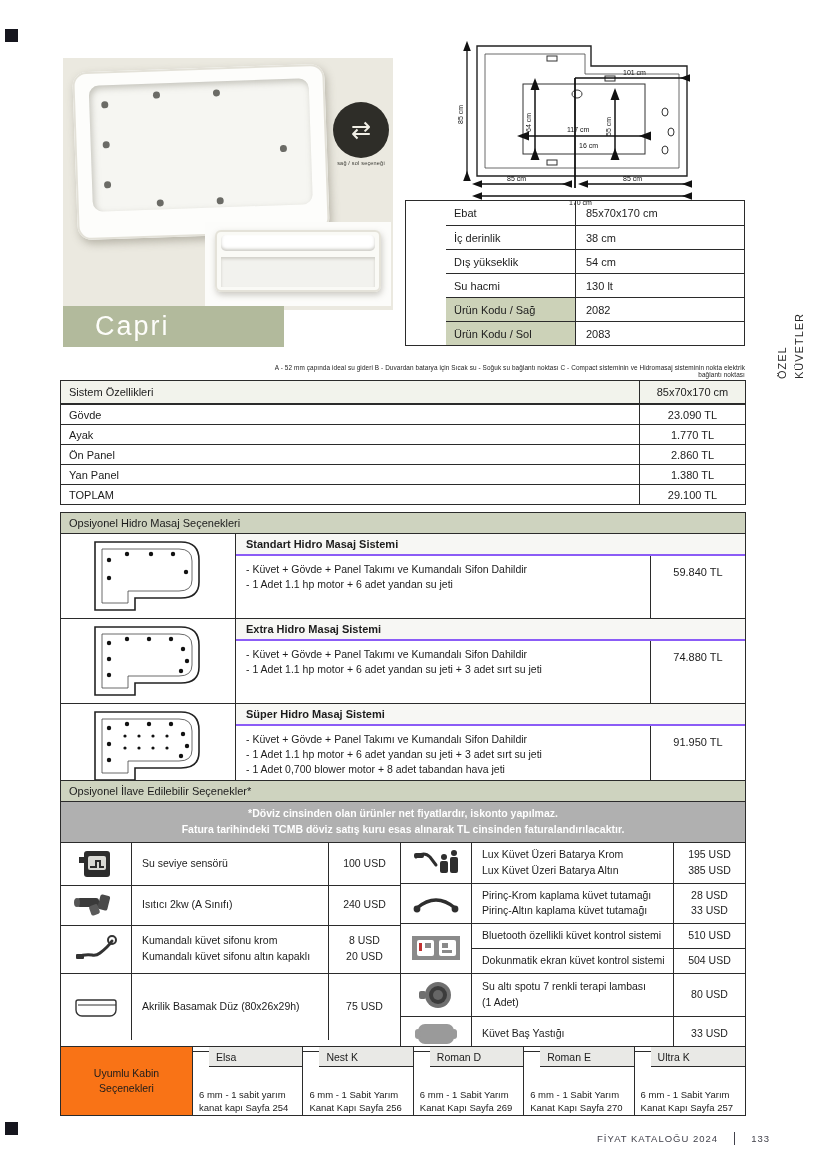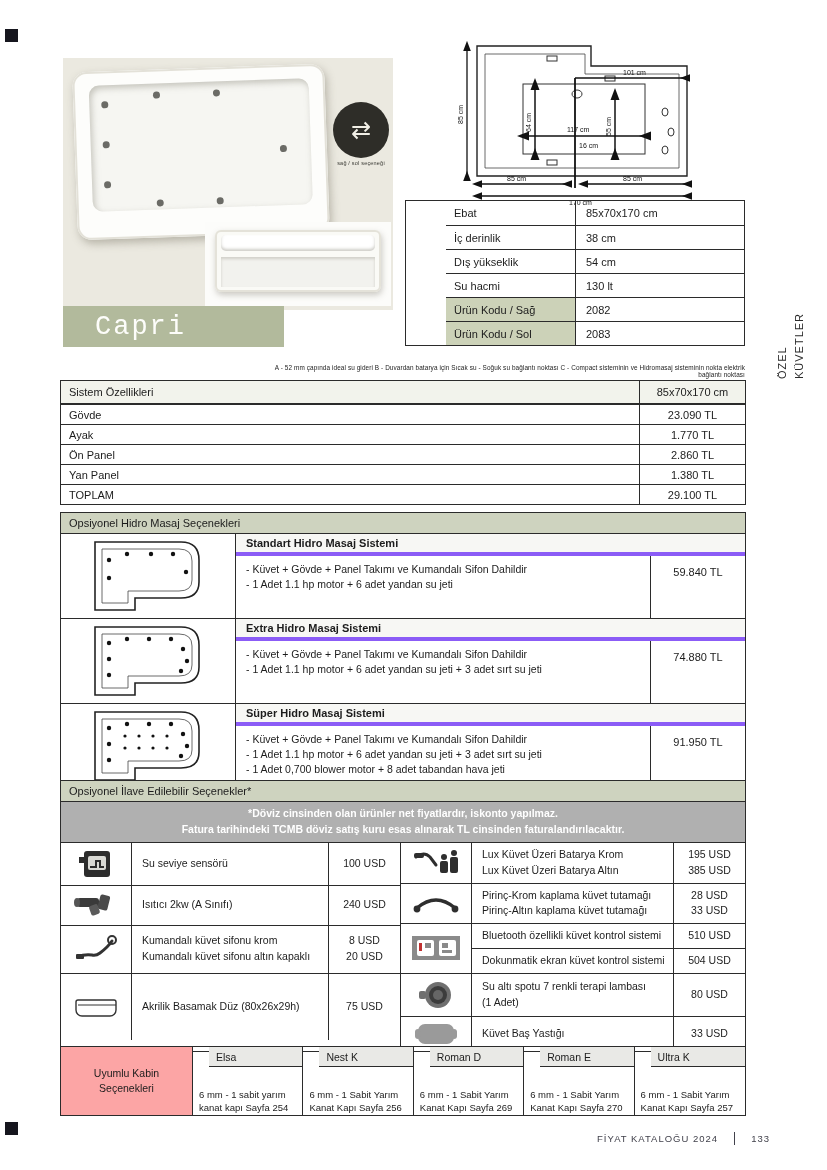--- a/index.html
+++ b/index.html
@@ -27,21 +27,21 @@
   .tub-front .panel { position:absolute; left:6px; bottom:5px; right:6px; height:30px; background:#f2f2ee;
              box-shadow:inset 0 2px 3px rgba(160,158,145,.4); }
   .side-badge { position:absolute; right:4px; top:44px; width:56px; height:56px; border-radius:50%;
              background:#2e2d28; display:flex; align-items:center; justify-content:center;
              color:#f1efe6; font-size:24px; }
   .side-badge-caption { position:absolute; right:0px; top:102px; width:64px; text-align:center;
              font-size:5.5px; color:#3a3a34; letter-spacing:.2px; }
 
   .capri-banner { position:absolute; left:63px; top:306px; width:221px; height:41px; background:#b2ba9c;
              display:flex; align-items:center; }
-  .capri-banner span { color:#fdfdfa; font-size:27px; letter-spacing:2px; padding-left:32px; font-weight:400;font-family:Liberation Mono, monospace; }
+  .capri-banner span { color:#fdfdfa; font-size:27px; letter-spacing:2px; padding-left:32px; font-weight:400; }
 
   
   .drawing { position:absolute; left:455px; top:36px; width:246px; height:170px; }
   .drawing svg text { font-family:"Liberation Sans",sans-serif; font-size:7px; fill:#111; }
 
   
   .spec-table { position:absolute; left:405px; top:200px; width:340px; border:1px solid #2b2b2b;padding-left:40px; }
   .spec-row { display:grid; grid-template-columns:130px 1fr; height:24px; border-top:1px solid #2b2b2b; }
   .spec-row:first-child { border-top:none; }
   .spec-row .lab { border-right:1px solid #2b2b2b; padding-left:8px; display:flex; align-items:center;
@@ -64,21 +64,21 @@
   
   .section-bar { height:22px; background:#ced3bf; border:1px solid #2b2b2b; display:flex; align-items:center;
              padding-left:8px; font-size:11px; }
 
   
   .hydro-section { position:absolute; left:60px; top:512px; width:686px; }
   .hydro-body { border:1px solid #2b2b2b; border-top:none; }
   .hydro-item { display:grid; grid-template-columns:175px 1fr 95px; grid-template-rows:22px 1fr; border-top:1px solid #2b2b2b; }
   .hydro-item:first-child { border-top:none; }
   .hydro-icon { grid-row:1 / span 2; border-right:1px solid #2b2b2b; display:flex; align-items:center; justify-content:center; }
-  .hydro-title { grid-column:2 / span 2; border-bottom:4px solid #8b5cf6; display:flex; align-items:center;
+  .hydro-title { grid-column:2 / span 2; border-bottom:2px solid #8b5cf6; display:flex; align-items:center;
              padding-left:10px; font-size:11px; font-weight:700; background:#f7f7f4; }
   .hydro-desc { padding:6px 10px; font-size:10.5px; line-height:1.45; }
   .hydro-price { border-left:1px solid #2b2b2b; text-align:center; padding-top:10px; font-size:11px; }
   .h1 { min-height:60px; } .h2 { min-height:50px; } .h3 { min-height:62px; }
 
   
   .extras-section { position:absolute; left:60px; top:780px; width:686px; }
   .notice { background:#b0b0b0; border:1px solid #2b2b2b; border-top:none; text-align:center;
              color:#fff; font-weight:700; font-size:10.5px; line-height:1.55; padding:3px 0 4px; }
   .extras-grid { display:flex; }
@@ -95,21 +95,21 @@
   .x-sub { display:grid; grid-template-columns:1fr 72px; border-top:1px solid #2b2b2b; }
   .x-sub:first-child { border-top:none; }
   .x-sub .x-label { padding:4px 4px 4px 10px; }
   .rL1 { min-height:40px; } .rL2 { min-height:40px; } .rL3 { min-height:48px; } .rL4 { min-height:67px; }
   .rR1 { min-height:40px; } .rR2 { min-height:40px; } .rR4 { min-height:41px; } .rR5 { min-height:30px; }
   .x-sub { min-height:24px; }
 
   
   .cabins { position:absolute; left:60px; top:1046px; width:686px; border:1px solid #2b2b2b;
              display:grid; grid-template-columns:132px repeat(5,1fr); grid-template-rows:20px 48px; }
-  .cab-label { grid-row:1 / span 2; background:#fca5a5; border-right:1px solid #2b2b2b;
+  .cab-label { grid-row:1 / span 2; background:#f97316; border-right:1px solid #2b2b2b;
              display:flex; align-items:center; justify-content:center; text-align:center;
              font-size:10.5px; line-height:1.4; padding:0 8px; }
   .cab-head { background:#e9e9e6; border-right:1px solid #2b2b2b; border-bottom:1px solid #2b2b2b;
              font-size:10.5px; display:flex; align-items:center; padding-left:7px;margin-left:16px; }
   .cab-head.last, .cab-desc.last { border-right:none; }
   .cab-desc { border-right:1px solid #2b2b2b; font-size:9.5px; line-height:1.35; padding:22px 6px; }
 
   
   .side-tab { position:absolute; left:760px; top:276px; width:60px; height:140px; }
   .side-tab-inner { position:absolute; left:50%; top:50%; transform:translate(-50%,-50%) rotate(-90deg);

